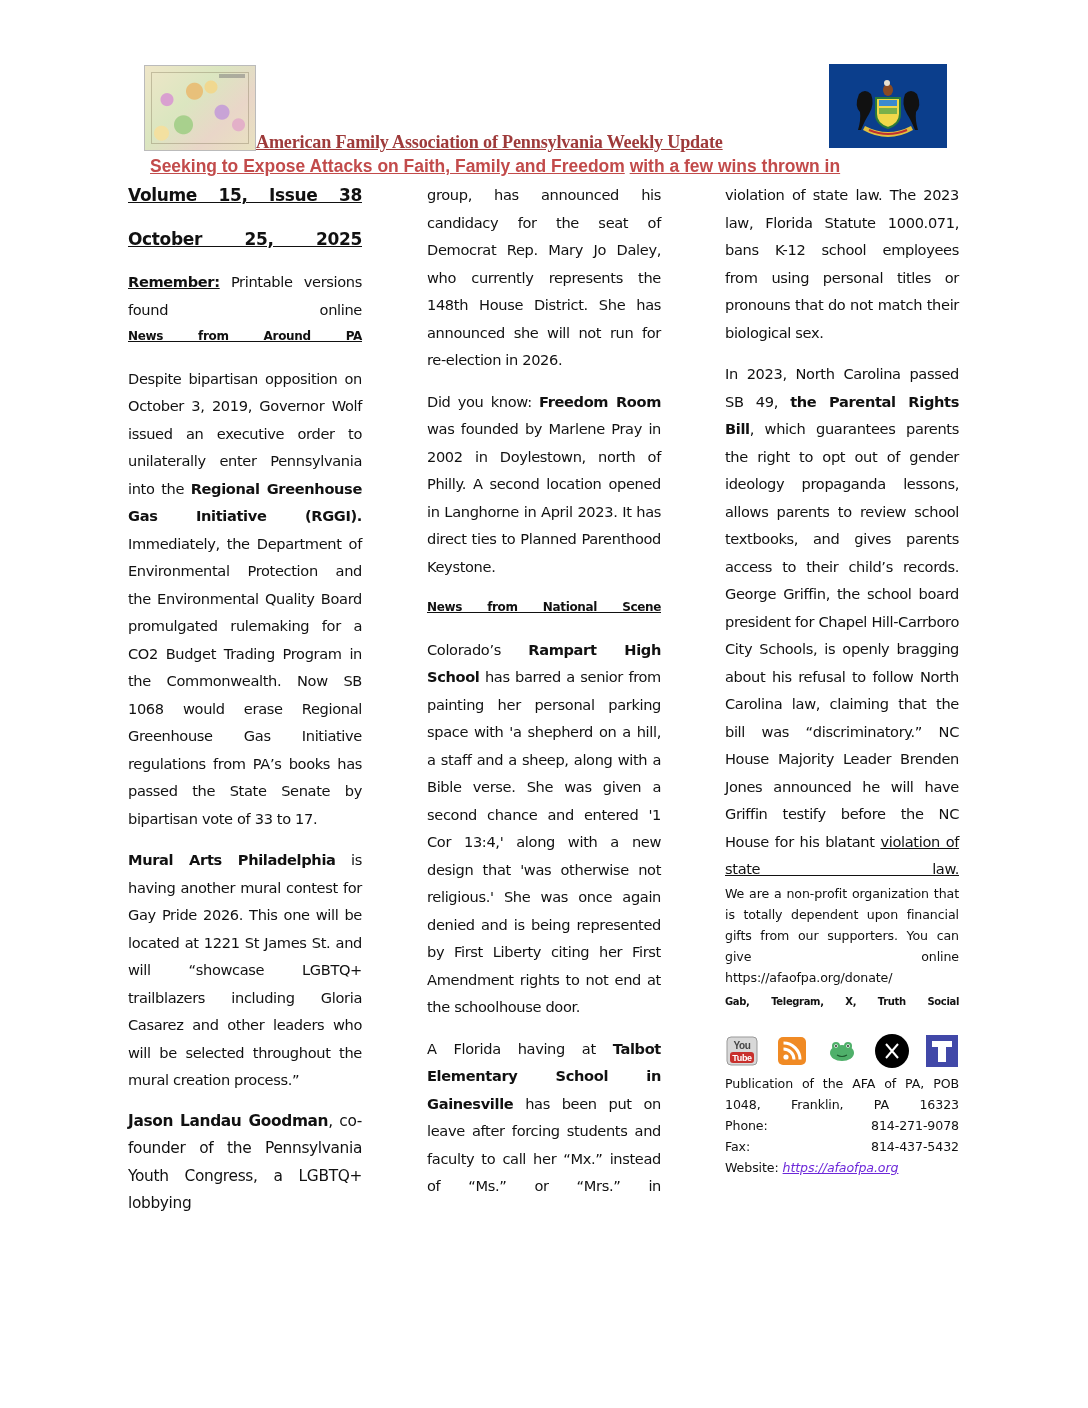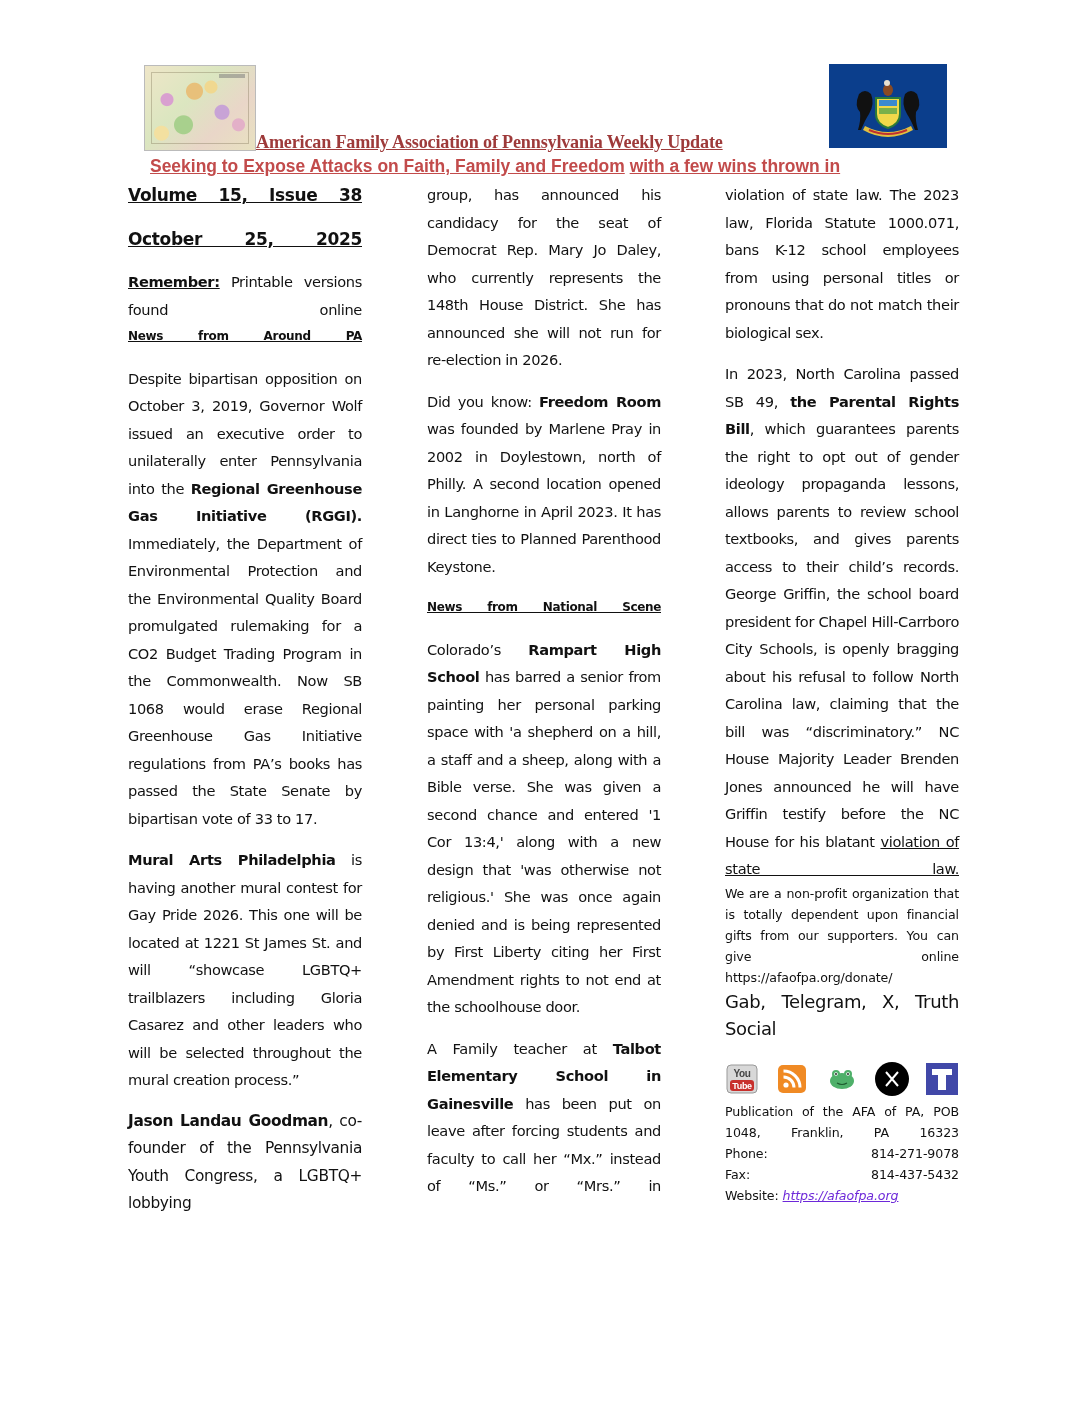--- a/index.html
+++ b/index.html
@@ -37,21 +37,21 @@
   .col3 { left:725px; }
   .col p { margin:0 0 14px 0; }
   .col p.tight { margin:0; }
   .b { font-weight:bold; }
   .u { text-decoration:underline; }
   .heading { font-weight:bold; text-decoration:underline; font-size:12px; text-align-last:justify; margin:0; }
   .meta { font-weight:bold; font-size:17px; margin:0; text-align-last:justify; line-height:29.5px;text-decoration:underline; }
   .jl { text-align-last:justify; }
   .small { font-size:12.6px; line-height:21px; letter-spacing:-0.1px; }
   .small p { margin:0; }
-  .social-bold { font-weight:normal; font-size:18px; text-align-last:justify; margin:0; }
+  .social-bold { font-weight:bold; font-size:10px; text-align-last:justify; margin:0; }
   .icons { display:flex; justify-content:space-between; align-items:center; height:44px; margin:0 0 0 0; }
   .icon { width:34px; height:32px; display:inline-flex; align-items:center; justify-content:center; }
   .contact-row { display:flex; justify-content:space-between; }
   .link { color:#6d28d9; text-decoration:underline;font-style:italic; }
 </style>
 </head>
 <body>
 
 <div class="page">
 
@@ -89,21 +89,21 @@
     <p><span>Despite bipartisan opposition on October 3, 2019, Governor Wolf issued an executive order to unilaterally enter Pennsylvania into the </span><span class="b">Regional Greenhouse Gas Initiative (RGGI).</span><span> Immediately, the Department of Environmental Protection and the Environmental Quality Board promulgated rulemaking for a CO2 Budget Trading Program in the Commonwealth. Now SB 1068 would erase Regional Greenhouse Gas Initiative regulations from PA’s books has passed the State Senate by bipartisan vote of 33 to 17.</span></p>
     <p><span class="b">Mural Arts Philadelphia</span><span> is having another mural contest for Gay Pride 2026.  This one will be located at 1221 St James St. and will “showcase LGBTQ+ trailblazers including Gloria Casarez and other leaders who will be selected throughout the mural creation process.”</span></p>
     <p class="tight jl" style="font-size:15.4px;"><span class="b">Jason Landau Goodman</span><span>, co-founder of the Pennsylvania Youth Congress, a LGBTQ+ lobbying</span></p>
   </div>
 
   <div class="col col2">
     <p>group, has announced his candidacy for the seat of Democrat Rep. Mary Jo Daley, who currently represents the 148th House District.  She has announced she will not run for re-election in 2026.</p>
     <p><span>Did you know:  </span><span class="b">Freedom Room</span><span> was founded by Marlene Pray in 2002 in Doylestown, north of Philly. A second location opened in Langhorne in April 2023. It has direct ties to Planned Parenthood Keystone.</span></p>
     <p class="heading">News from National Scene</p>
     <p><span>Colorado’s </span><span class="b">Rampart High School</span><span> has barred a senior from painting her personal parking space with 'a shepherd on a hill, a staff and a sheep, along with a Bible verse.  She was given a second chance and entered '1 Cor 13:4,' along with a new design that 'was otherwise not religious.' She was once again denied and is being represented by First Liberty citing her First Amendment rights to not end at the schoolhouse door.</span></p>
-    <p class="tight jl"><span>A Family teacher at </span><span class="b">Talbot Elementary School in Gainesville</span><span> has been put on leave after forcing students and faculty to call her “Mx.” instead of “Ms.” or “Mrs.” in</span></p>
+    <p class="tight jl"><span>A Florida having at </span><span class="b">Talbot Elementary School in Gainesville</span><span> has been put on leave after forcing students and faculty to call her “Mx.” instead of “Ms.” or “Mrs.” in</span></p>
   </div>
 
   <div class="col col3">
     <p>violation of state law.  The 2023 law, Florida Statute 1000.071, bans K-12 school employees from using personal titles or pronouns that do not match their biological sex.</p>
     <p class="tight jl"><span>In 2023, North Carolina passed SB 49, </span><span class="b">the Parental Rights Bill</span><span>, which guarantees parents the right to opt out of gender ideology propaganda lessons, allows parents to review school textbooks, and gives parents access to their child’s records. George Griffin, the school board president for Chapel Hill-Carrboro City Schools, is openly bragging about his refusal to follow North Carolina law, claiming that the bill was “discriminatory.” NC House Majority Leader Brenden Jones announced he will have Griffin testify before the NC House for his blatant </span><span class="u">violation of state law.</span></p>
 
     <div class="small">
       <p class="jl">We are a non-profit organization that is totally dependent upon financial gifts from our supporters. You can give online</p>
       <p>https://afaofpa.org/donate/</p>
     </div>

